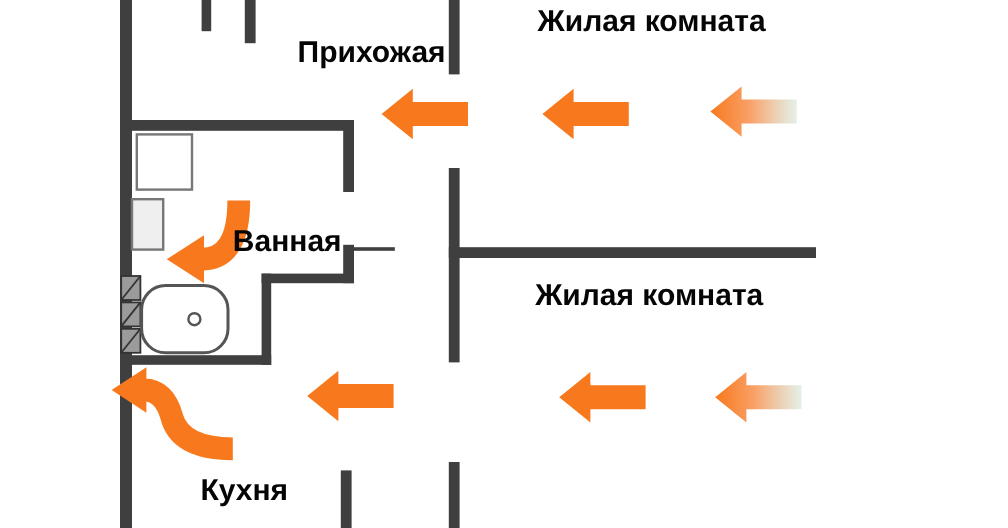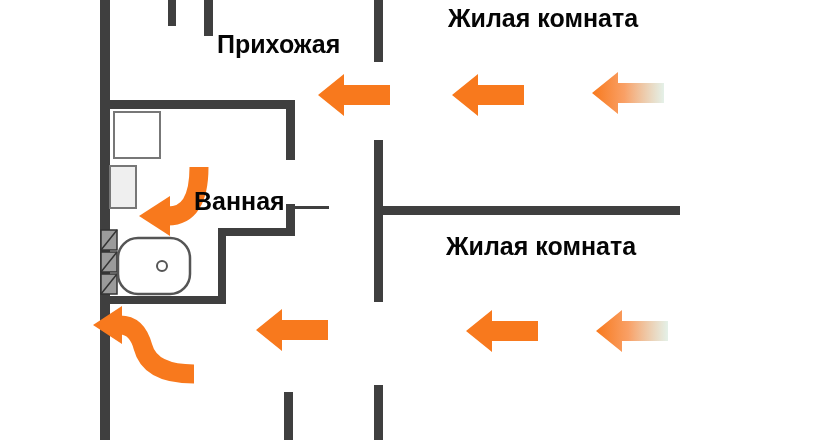--- a/index.html
+++ b/index.html
@@ -13,21 +13,21 @@
   .plan-svg{position:absolute;left:0;top:0;}
   .room-label{
     position:absolute;
     font-weight:700;
     font-size:25px;
     color:#050505;
     white-space:nowrap;
     letter-spacing:0px;
   }
   .lbl-living-top{left:448px;top:4px;}
-  .lbl-hallway{left:217px;top:30px;}
+  .lbl-hallway{left:248px;top:30px;}
   .lbl-bathroom{left:194px;top:187px;}
   .lbl-living-bottom{left:446px;top:232px;}
   .lbl-kitchen{left:167px;top:395px;}
 </style>
 </head>
 <body>
 
 <div class="stage">
 
   <svg class="plan-svg" width="840" height="440" viewBox="0 0 840 440">
@@ -124,14 +124,15 @@
     <g>
       <use href="#arrLsm" x="737" y="93" fill="#2D9CEE"></use>
       <use href="#arrLsm" x="737" y="327" fill="#2D9CEE"></use>
     </g>
   </svg>
 
   <div class="room-label lbl-living-top">Жилая комната</div>
   <div class="room-label lbl-hallway">Прихожая</div>
   <div class="room-label lbl-bathroom">Ванная</div>
   <div class="room-label lbl-living-bottom">Жилая комната</div>
+  <div class="room-label lbl-kitchen">Кухня</div>
 
 </div>
 
 </body></html>

